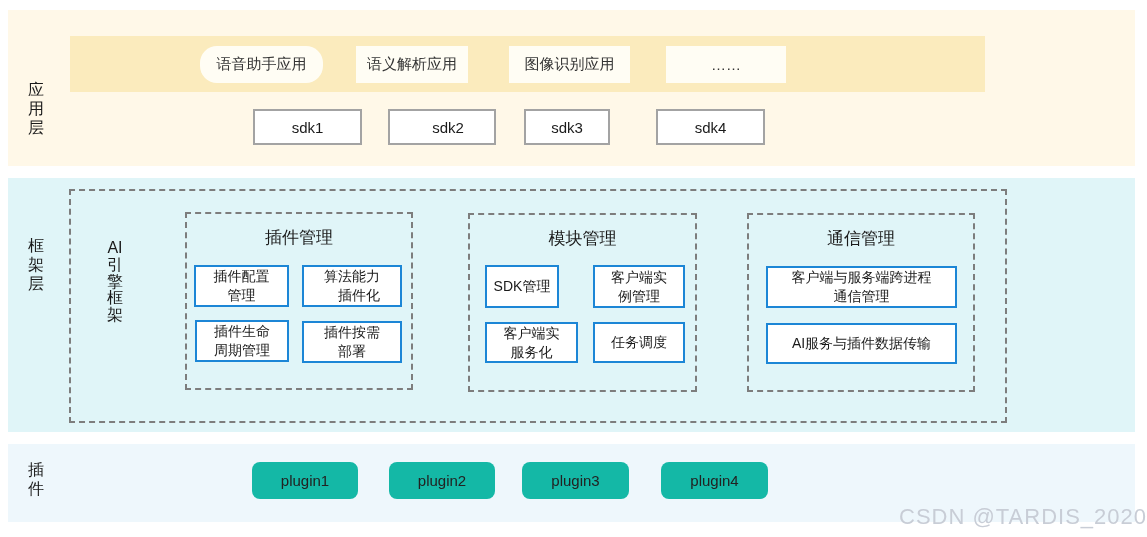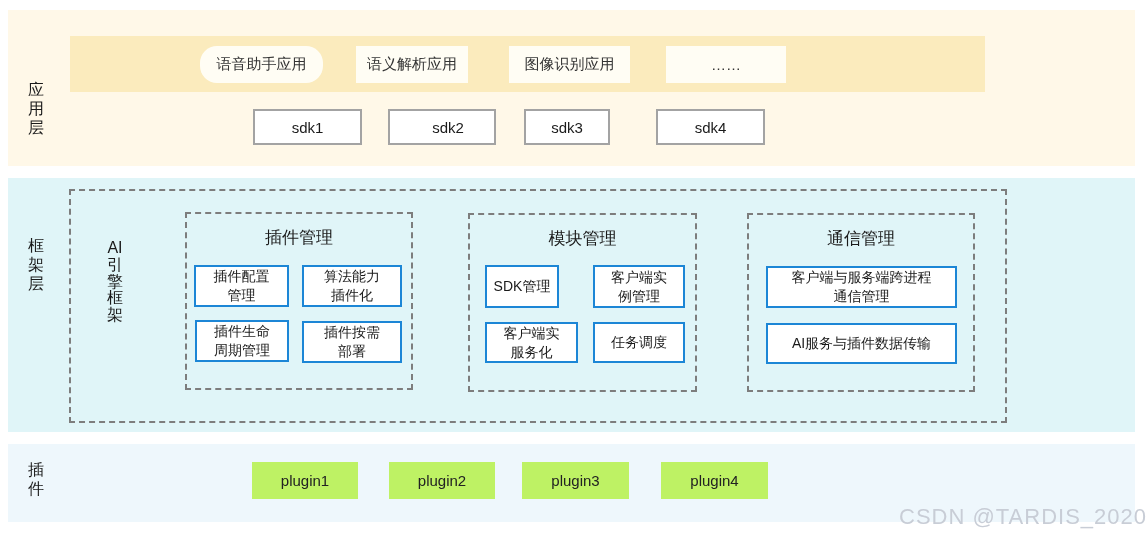--- a/index.html
+++ b/index.html
@@ -72,24 +72,24 @@
     background: #ffffff;
     border: 2px solid #1C86D6;
     display: flex; align-items: center; justify-content: center;
     font-size: 14px; line-height: 1.35; color: #1a1a1a;
     text-align: center;
     white-space: pre-line;
   }
 
   
   .plugin-box {
-    background: #bef264;
+    background: #14b8a6;
     display: flex; align-items: center; justify-content: center;
     font-size: 15px; color: #222;
-    height: 37px; top: 462px;
+    height: 37px; top: 462px; border-radius: 8px;
   }
 
   
   .watermark {
     right: 0px; top: 504px;
     font-size: 22px;
     color: #C8CDD6;
     letter-spacing: 1px;
   }
 </style>
@@ -117,21 +117,21 @@
   <div class="abs v-label" style="left:26px; top:237px;">框架层</div>
 
   <div class="abs engine-outline"></div>
   <div class="abs engine-label">AI引擎框架</div>
 
   <div class="abs group-box" style="left:185px; top:212px; width:228px; height:178px;">
     <span class="group-title">插件管理</span>
   </div>
   <div class="abs item-box" style="left:194px; top:265px; width:95px;  height:42px;">插件配置
 管理</div>
-  <div class="abs item-box" style="left:302px; top:265px; width:100px; height:42px;">算法能力
+  <div class="abs item-box" style="left:302px; top:265px; width:100px; height:42px;text-align:right;">算法能力
 插件化</div>
   <div class="abs item-box" style="left:195px; top:320px; width:94px;  height:42px;">插件生命
 周期管理</div>
   <div class="abs item-box" style="left:302px; top:321px; width:100px; height:42px;">插件按需
 部署</div>
 
   <div class="abs group-box" style="left:468px; top:213px; width:229px; height:179px;">
     <span class="group-title">模块管理</span>
   </div>
   <div class="abs item-box" style="left:485px; top:265px; width:74px; height:43px;">SDK管理</div>

